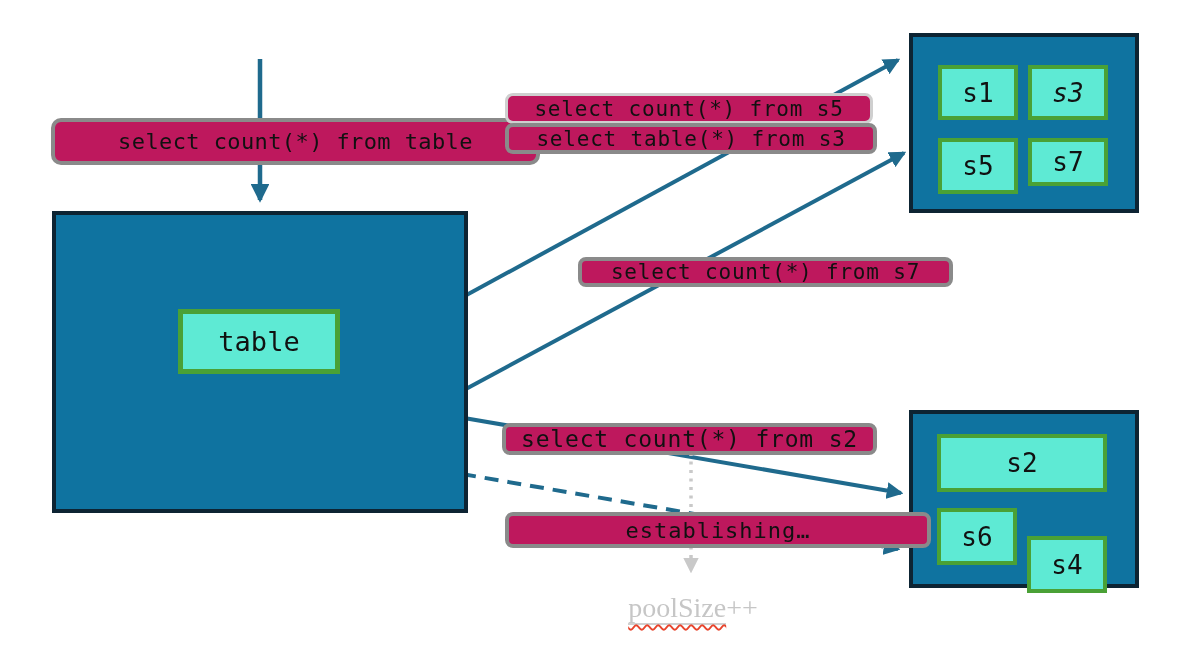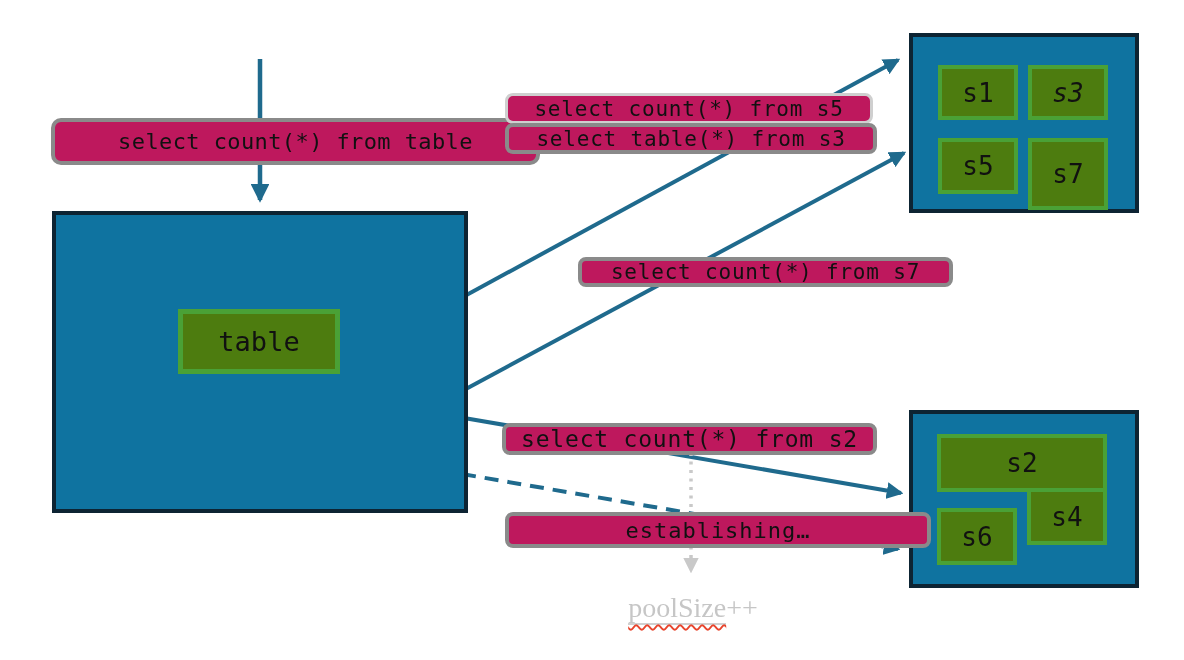--- a/index.html
+++ b/index.html
@@ -22,32 +22,32 @@
   .pill-est{left:505px;top:512px;width:426px;height:36px;font-size:22px;letter-spacing:1px;border-width:4px;border-radius:8px;}
   
   .node{
     position:absolute;background:#0f73a0;border:4px solid #0d2433;box-sizing:border-box;z-index:2;
   }
   .node-table{left:52px;top:211px;width:416px;height:302px;}
   .node-top{left:909px;top:33px;width:230px;height:180px;}
   .node-bottom{left:909px;top:410px;width:230px;height:178px;}
   
   .cell{
-    position:absolute;background:#4d7c0f;border:4px solid #4aa136;box-sizing:border-box;
+    position:absolute;background:#5eead4;border:4px solid #4aa136;box-sizing:border-box;
     display:flex;align-items:center;justify-content:center;color:#111111;
     font-size:26px;z-index:3;
   }
   .cell-table{left:178px;top:309px;width:162px;height:65px;border-width:5px;font-size:27px;}
   .cell-s1{left:938px;top:65px;width:80px;height:55px;}
   .cell-s3{left:1028px;top:65px;width:80px;height:55px;font-style:italic;}
   .cell-s5{left:938px;top:138px;width:80px;height:56px;}
-  .cell-s7{left:1028px;top:138px;width:80px;height:72px;}
+  .cell-s7{left:1028px;top:138px;width:80px;height:48px;}
   .cell-s2{left:937px;top:434px;width:170px;height:58px;}
   .cell-s6{left:937px;top:508px;width:80px;height:57px;}
-  .cell-s4{left:1027px;top:488px;width:80px;height:57px;}
+  .cell-s4{left:1027px;top:536px;width:80px;height:57px;}
   
   .poolsize{
     position:absolute;left:593px;top:592px;width:200px;text-align:center;z-index:3;
     font-family:Liberation Serif, serif;
     font-size:28px;color:#c6c6c6;white-space:nowrap;
   }
   .ps-word{
     border-bottom:2px solid #d0d0d0;
     text-decoration:underline wavy #e8442c 2px;
     text-underline-offset:7px;

